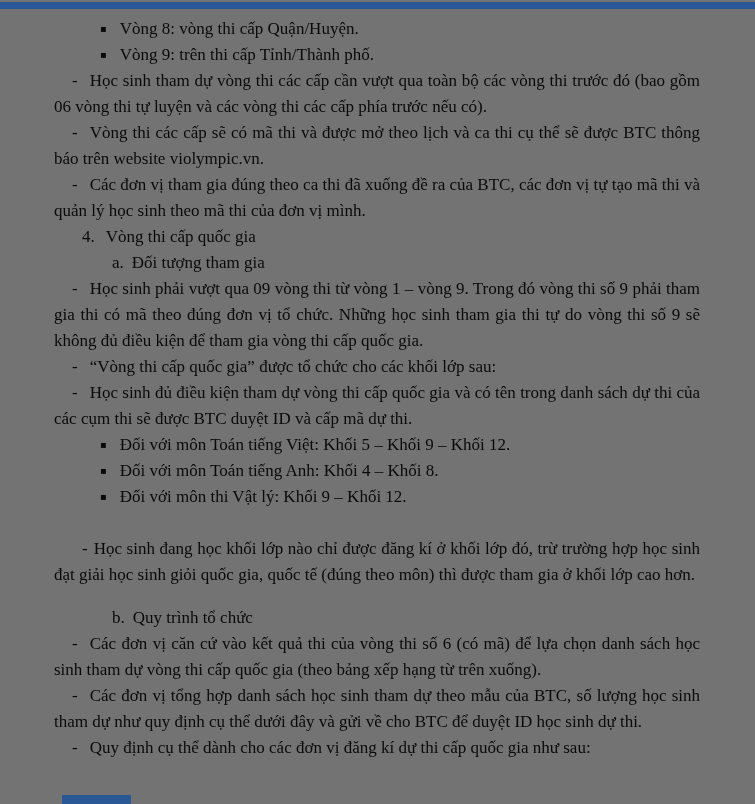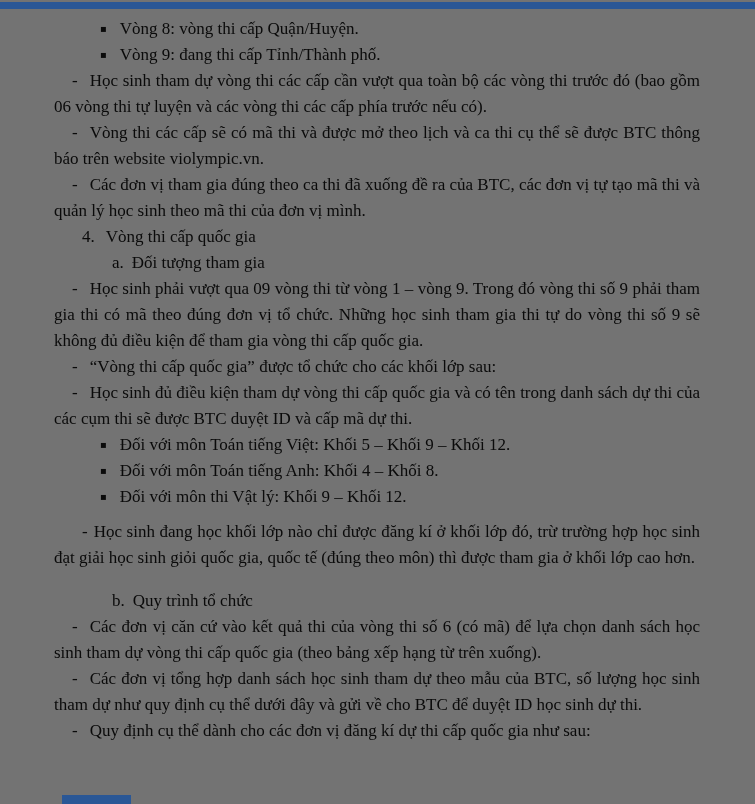--- a/index.html
+++ b/index.html
@@ -50,21 +50,21 @@
   
   .indent-para { text-indent: 28px; }
   .indent-para .mark { margin-right: 6px; }
 
   
   .h-num { font-weight: normal; padding-left: 28px; text-align: left; }
   .h-num .hm { margin-right: 11px; }
   .h-let { font-weight: normal; padding-left: 58px; text-align: left; }
   .h-let .hm { margin-right: 8px; }
 
-  .sp-sm { margin-top: 9px; }
+  .sp-sm { margin-top: 26px; }
   .sp-lg { margin-top: 17px; }
 
   .bottom-fragment {
     position: absolute;
     left: 62px;
     bottom: 0;
     width: 69px;
     height: 9px;
   }
 </style>
@@ -72,21 +72,21 @@
 <body>
 
 <div class="page">
 
   <div class="top-rule" style="background-color: rgb(42, 87, 150);"></div>
 
   <div class="content">
 
     <p class="bullet-item"><span class="sq">▪</span><span>Vòng 8: vòng thi cấp Quận/Huyện.</span></p>
 
-    <p class="bullet-item"><span class="sq">▪</span><span>Vòng 9: đang thi cấp Tỉnh/Thành phố.</span></p>
+    <p class="bullet-item"><span class="sq">▪</span><span>Vòng 9: trên thi cấp Tỉnh/Thành phố.</span></p>
 
     <p class="dash-para"><span class="mark">-</span><span>Học sinh tham dự vòng thi các cấp cần vượt qua toàn bộ các vòng thi trước đó (bao gồm 06 vòng thi tự luyện và các vòng thi các cấp phía trước nếu có).</span></p>
 
     <p class="dash-para"><span class="mark">-</span><span>Vòng thi các cấp sẽ có mã thi và được mở theo lịch và ca thi cụ thể sẽ được BTC thông báo trên website violympic.vn.</span></p>
 
     <p class="dash-para"><span class="mark">-</span><span>Các đơn vị tham gia đúng theo ca thi đã xuống đề ra của BTC, các đơn vị tự tạo mã thi và quản lý học sinh theo mã thi của đơn vị mình.</span></p>
 
     <p class="h-num"><span class="hm">4.</span><span>Vòng thi cấp quốc gia</span></p>
 
     <p class="h-let"><span class="hm">a.</span><span>Đối tượng tham gia</span></p>

